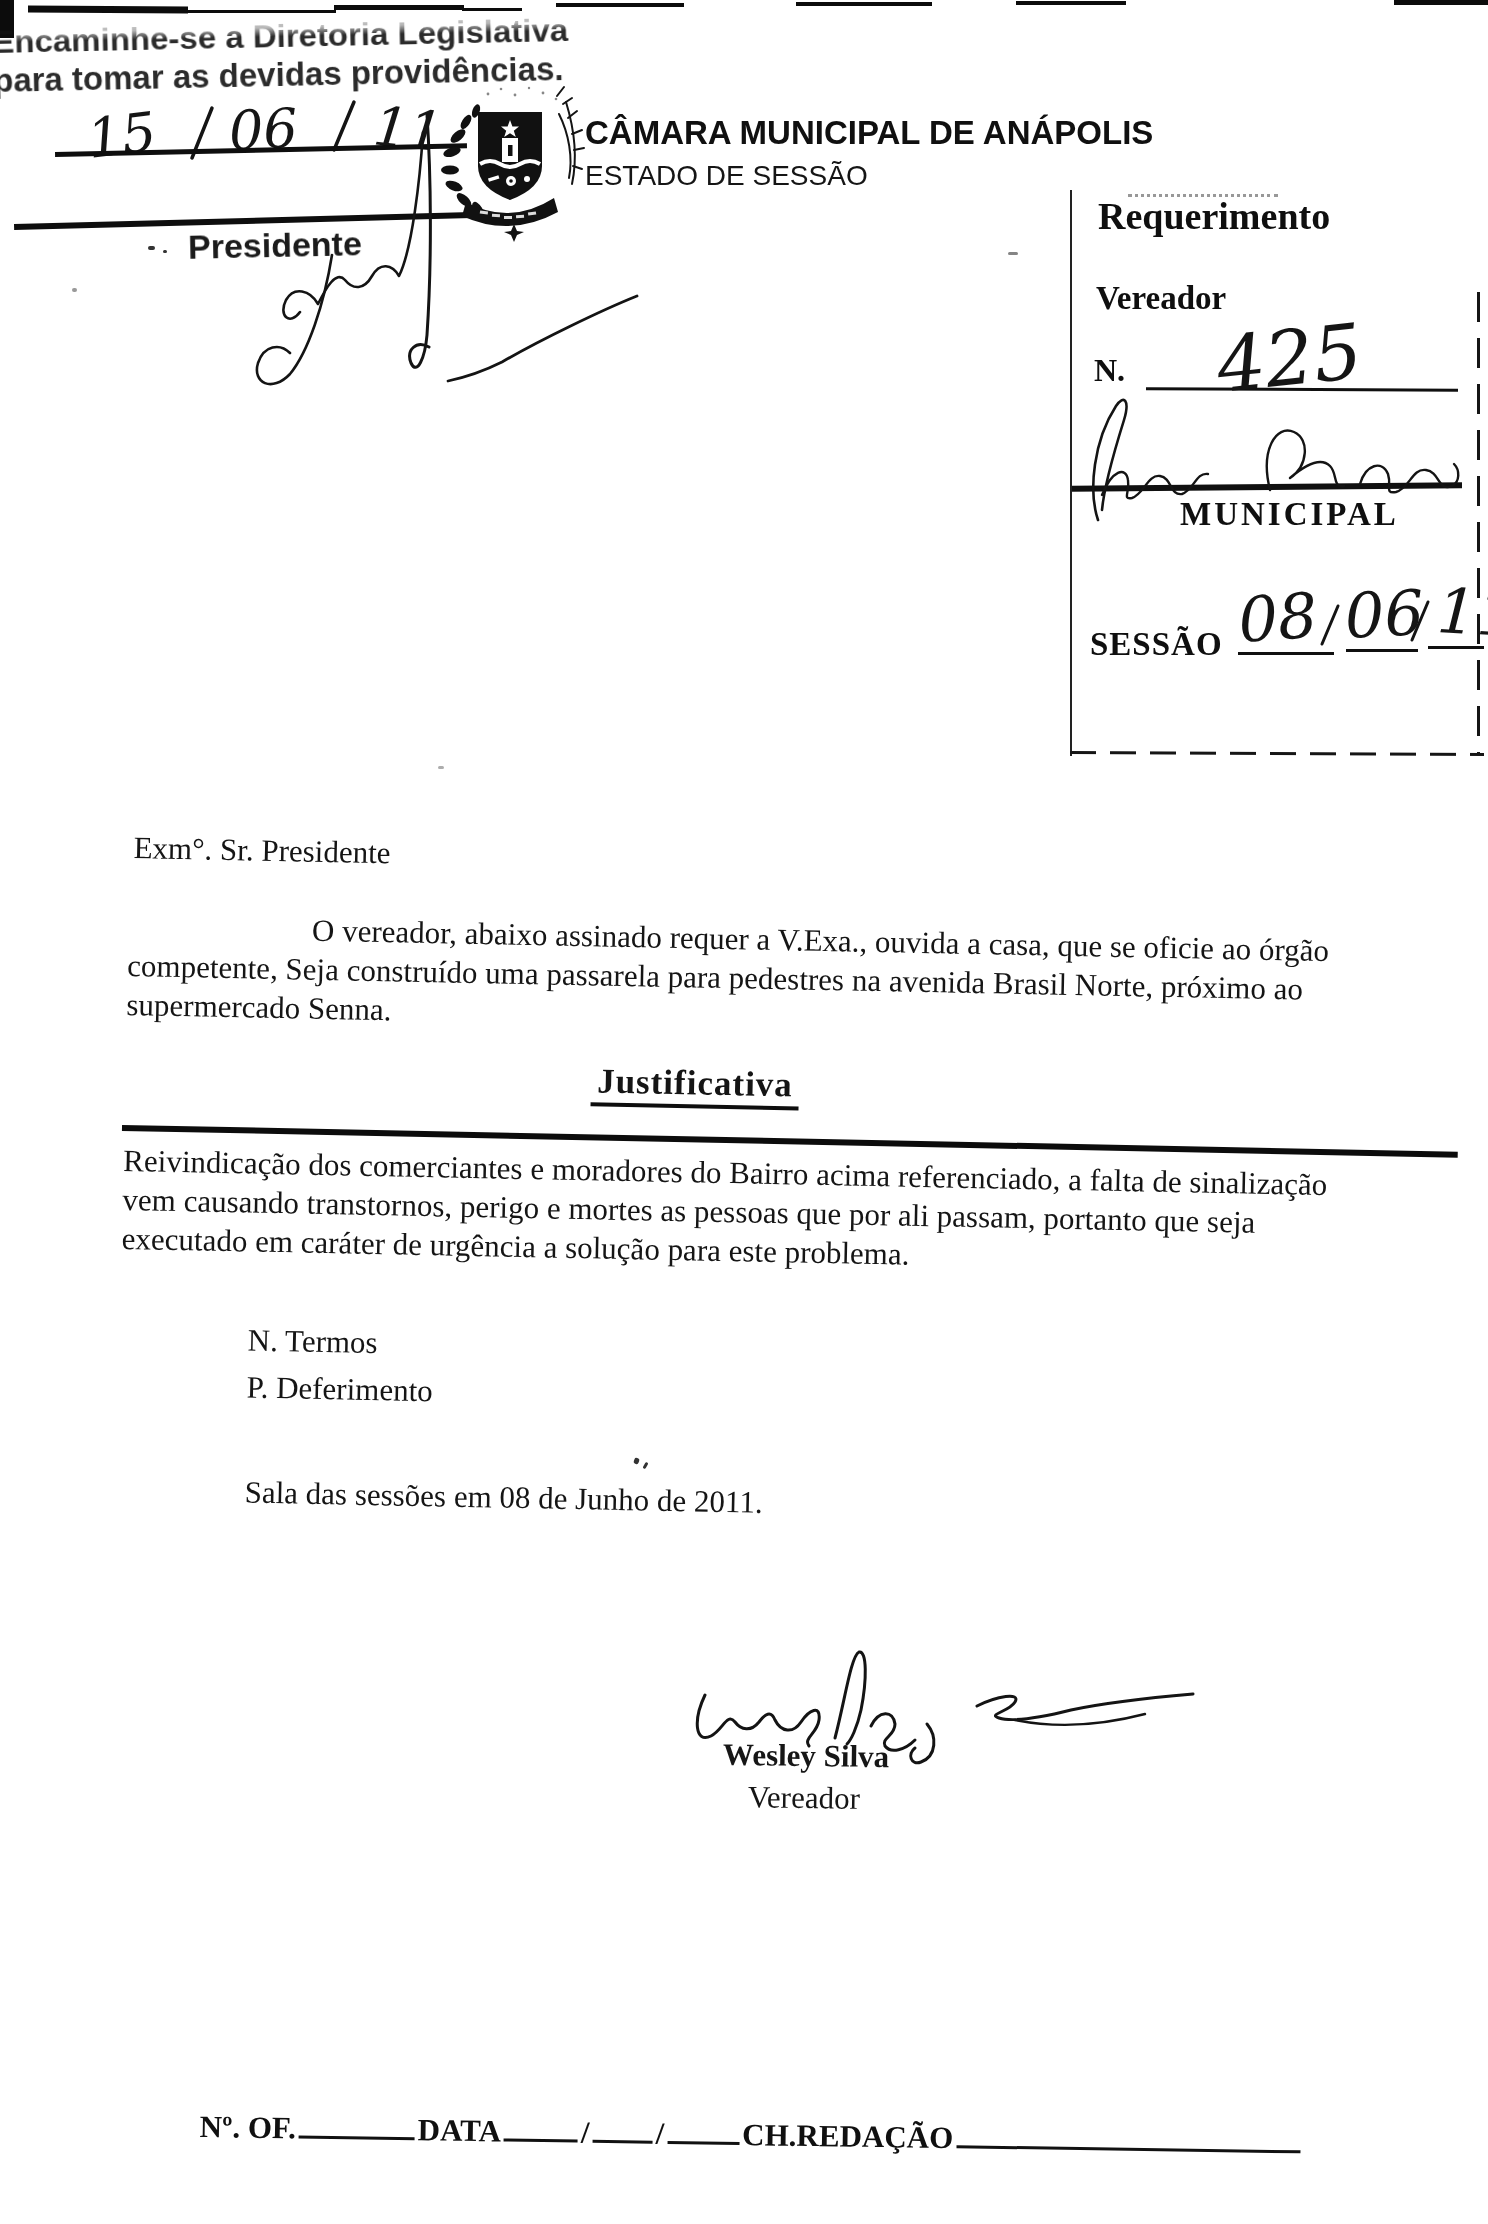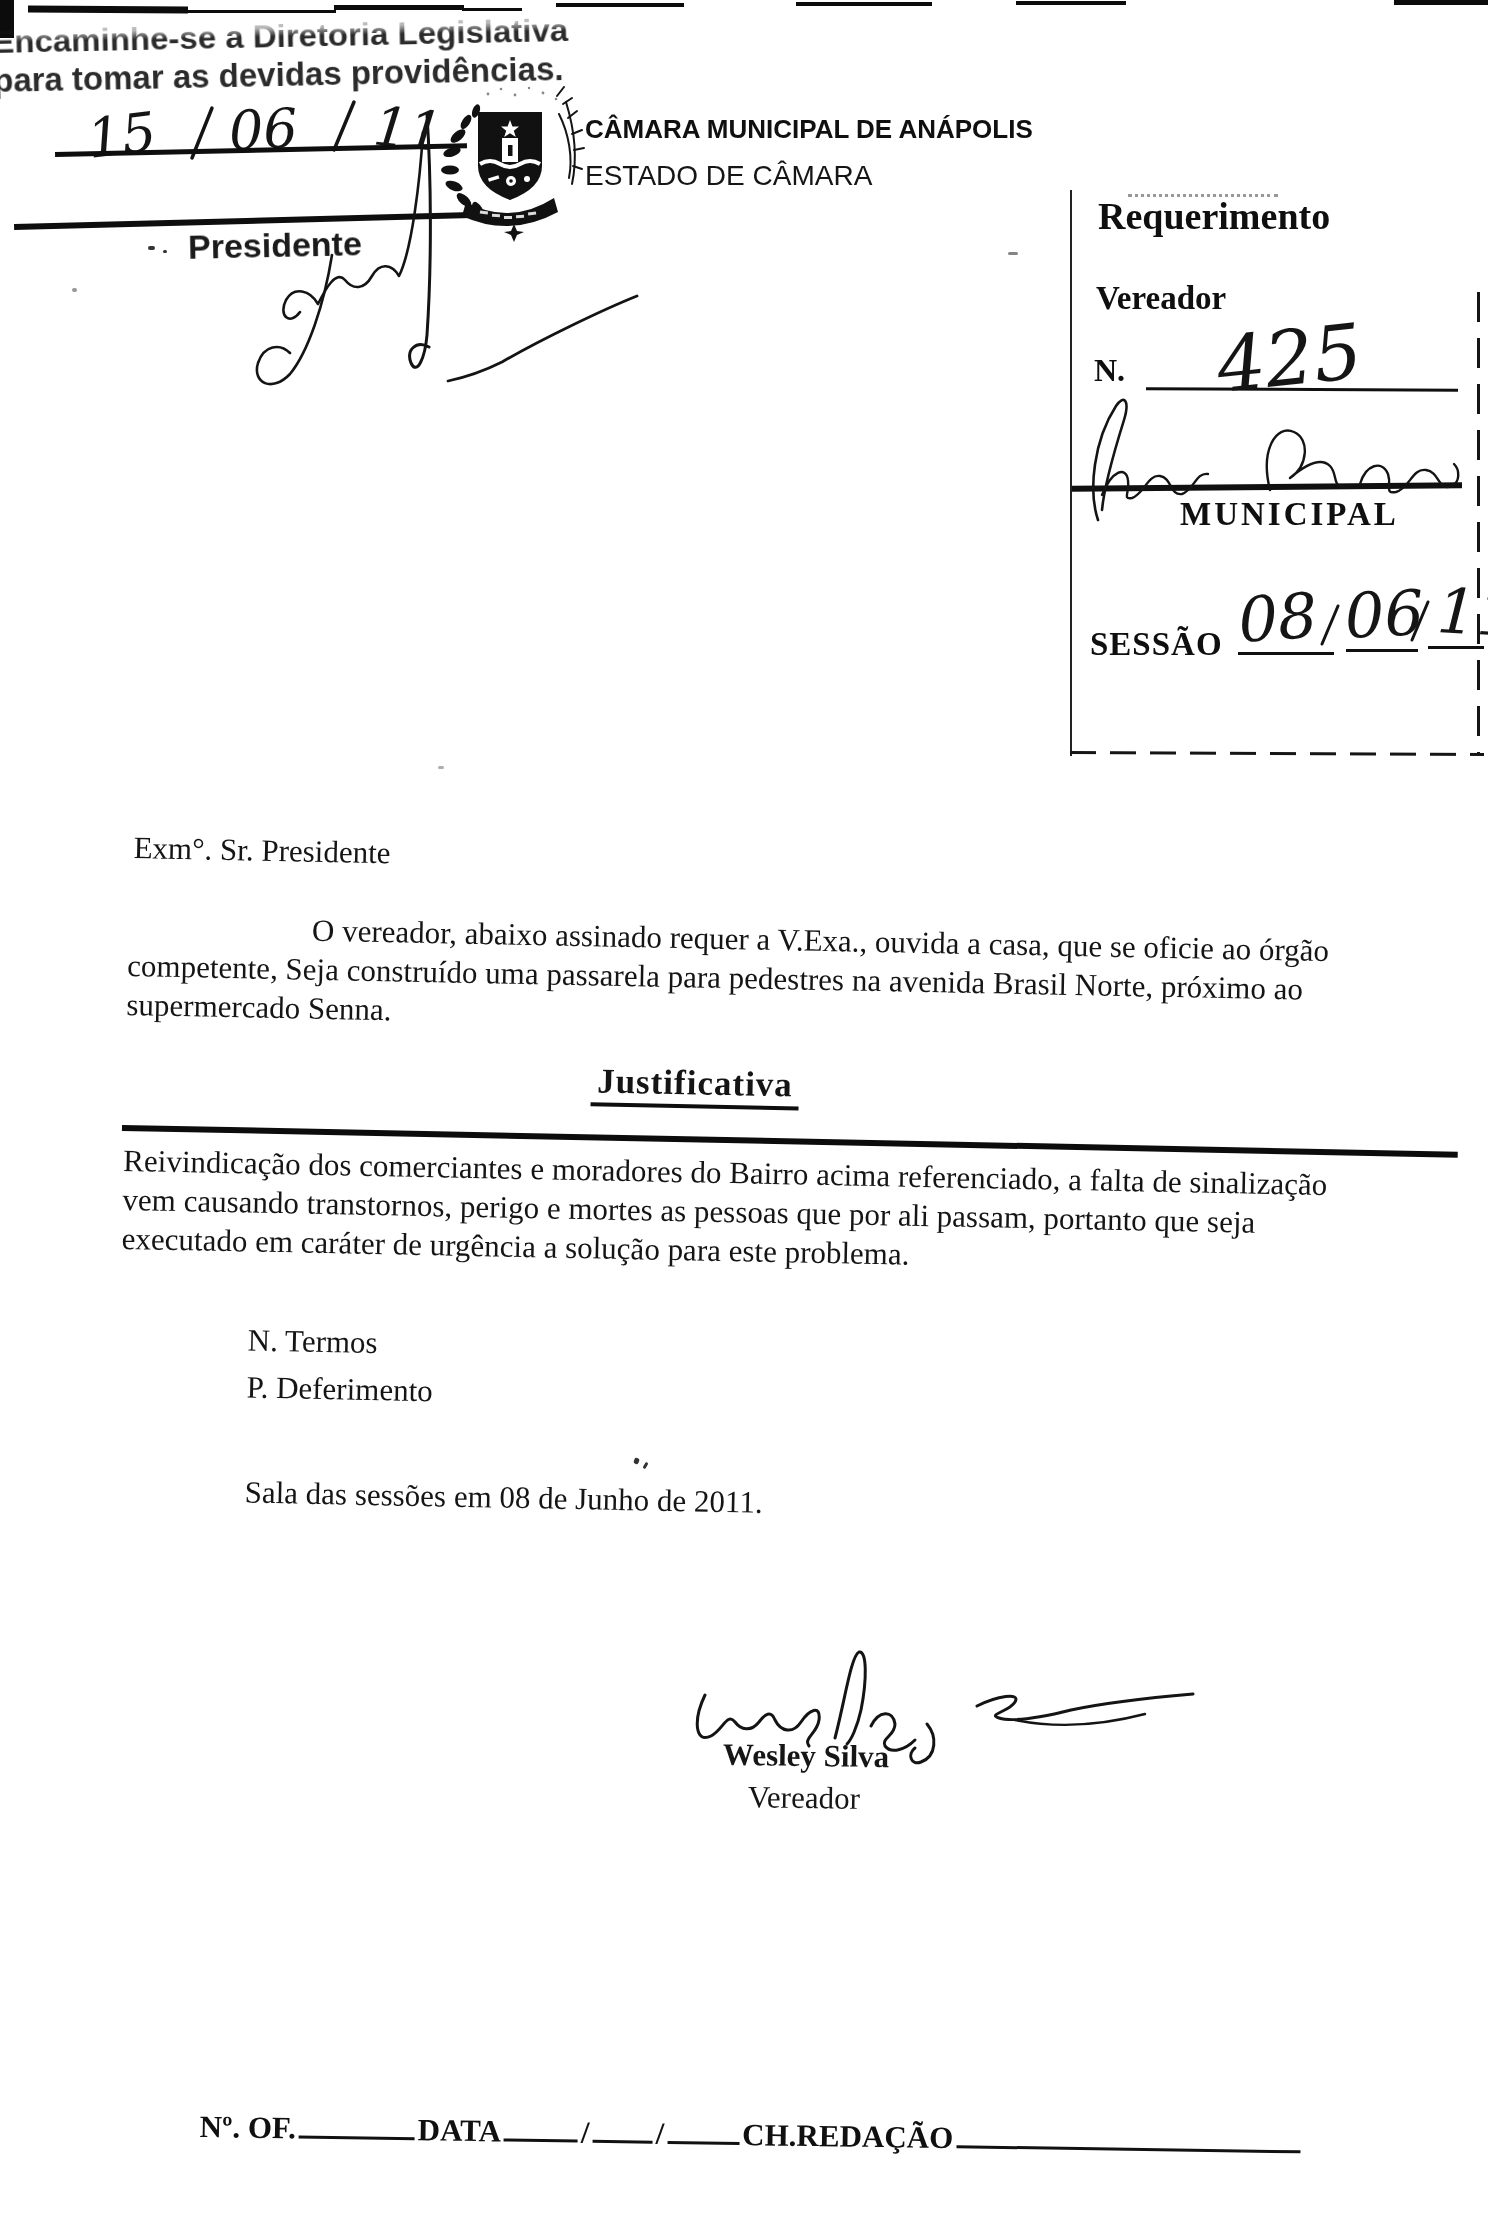--- a/index.html
+++ b/index.html
@@ -17,21 +17,21 @@
      -webkit-mask-image:linear-gradient(180deg,rgba(0,0,0,.22) 0%,rgba(0,0,0,.35) 24%,#000 48%);
      mask-image:linear-gradient(180deg,rgba(0,0,0,.22) 0%,rgba(0,0,0,.35) 24%,#000 48%);}
   .stamp-line2{display:block;}
   .stamp-rule{position:absolute;background:#0e0e0e;transform-origin:left top;}
   .presidente{position:absolute;font-family:"Liberation Sans",sans-serif;font-weight:700;
               font-size:34px;color:#1b1b1b;transform:rotate(-1.2deg);filter:blur(.3px);}
   .hand{font-family:"DejaVu Serif",serif;font-style:italic;fill:#151515;}
   .sigstroke{fill:none;stroke:#141414;stroke-linecap:round;stroke-linejoin:round;}
   
   .org-title{position:absolute;font-family:"Liberation Sans",sans-serif;font-weight:700;
-             font-size:26px;color:#101010;white-space:nowrap;}
+             font-size:33px;color:#101010;white-space:nowrap;}
   .org-sub{position:absolute;font-family:"Liberation Sans",sans-serif;font-size:28px;
            color:#151515;white-space:nowrap;}
   
   .boxlabel{position:absolute;font-family:"Liberation Serif",serif;font-weight:700;
             color:#0f0f0f;white-space:nowrap;}
   .dashline{position:absolute;background:repeating-linear-gradient(90deg,#151515 0 26px,transparent 26px 40px);}
   .vdashline{position:absolute;background:repeating-linear-gradient(180deg,#151515 0 30px,transparent 30px 46px);}
   
   .letter{position:absolute;left:130px;top:828px;width:1340px;font-size:31px;line-height:39px;
           transform:rotate(1.15deg);transform-origin:left top;color:#151515;}
@@ -131,21 +131,21 @@
       <rect x="42" y="127" width="8" height="3" transform="rotate(8 46 128)"></rect>
       <rect x="54" y="130" width="8" height="3" transform="rotate(4 58 131)"></rect>
       <rect x="66" y="132" width="8" height="3"></rect>
       <rect x="78" y="131" width="8" height="3" transform="rotate(-4 82 132)"></rect>
       <rect x="90" y="128" width="8" height="3" transform="rotate(-8 94 129)"></rect>
     </g>
     <polygon points="76,140 79,147 86,148 79,151 76,158 73,151 66,148 73,147" fill="#111"></polygon>
   </svg>
 
   <div class="org-title" style="left:585px;top:114px;">CÂMARA MUNICIPAL DE ANÁPOLIS</div>
-  <div class="org-sub" style="left:585px;top:160px;">ESTADO DE CÂMARA</div>
+  <div class="org-sub" style="left:585px;top:160px;">ESTADO DE SESSÃO</div>
 
   <div class="abs" style="left:1070px;top:190px;width:2px;height:566px;background:#222;"></div>
   <div class="vdashline" style="left:1477px;top:292px;width:3px;height:462px;"></div>
   <div class="dashline" style="left:1070px;top:752px;width:414px;height:3px;transform:rotate(.25deg);"></div>
   <div class="abs" style="left:1128px;top:194px;width:150px;border-top:3px dotted #444;opacity:.55;"></div>
 
   <div class="boxlabel" style="left:1098px;top:194px;font-size:38px;">Requerimento</div>
   <div class="boxlabel" style="left:1096px;top:280px;font-size:33px;">Vereador</div>
   <div class="boxlabel" style="left:1094px;top:352px;font-size:32px;">N.</div>
   <div class="abs ink" style="left:1146px;top:388px;width:312px;height:3px;transform:rotate(.3deg);"></div>

